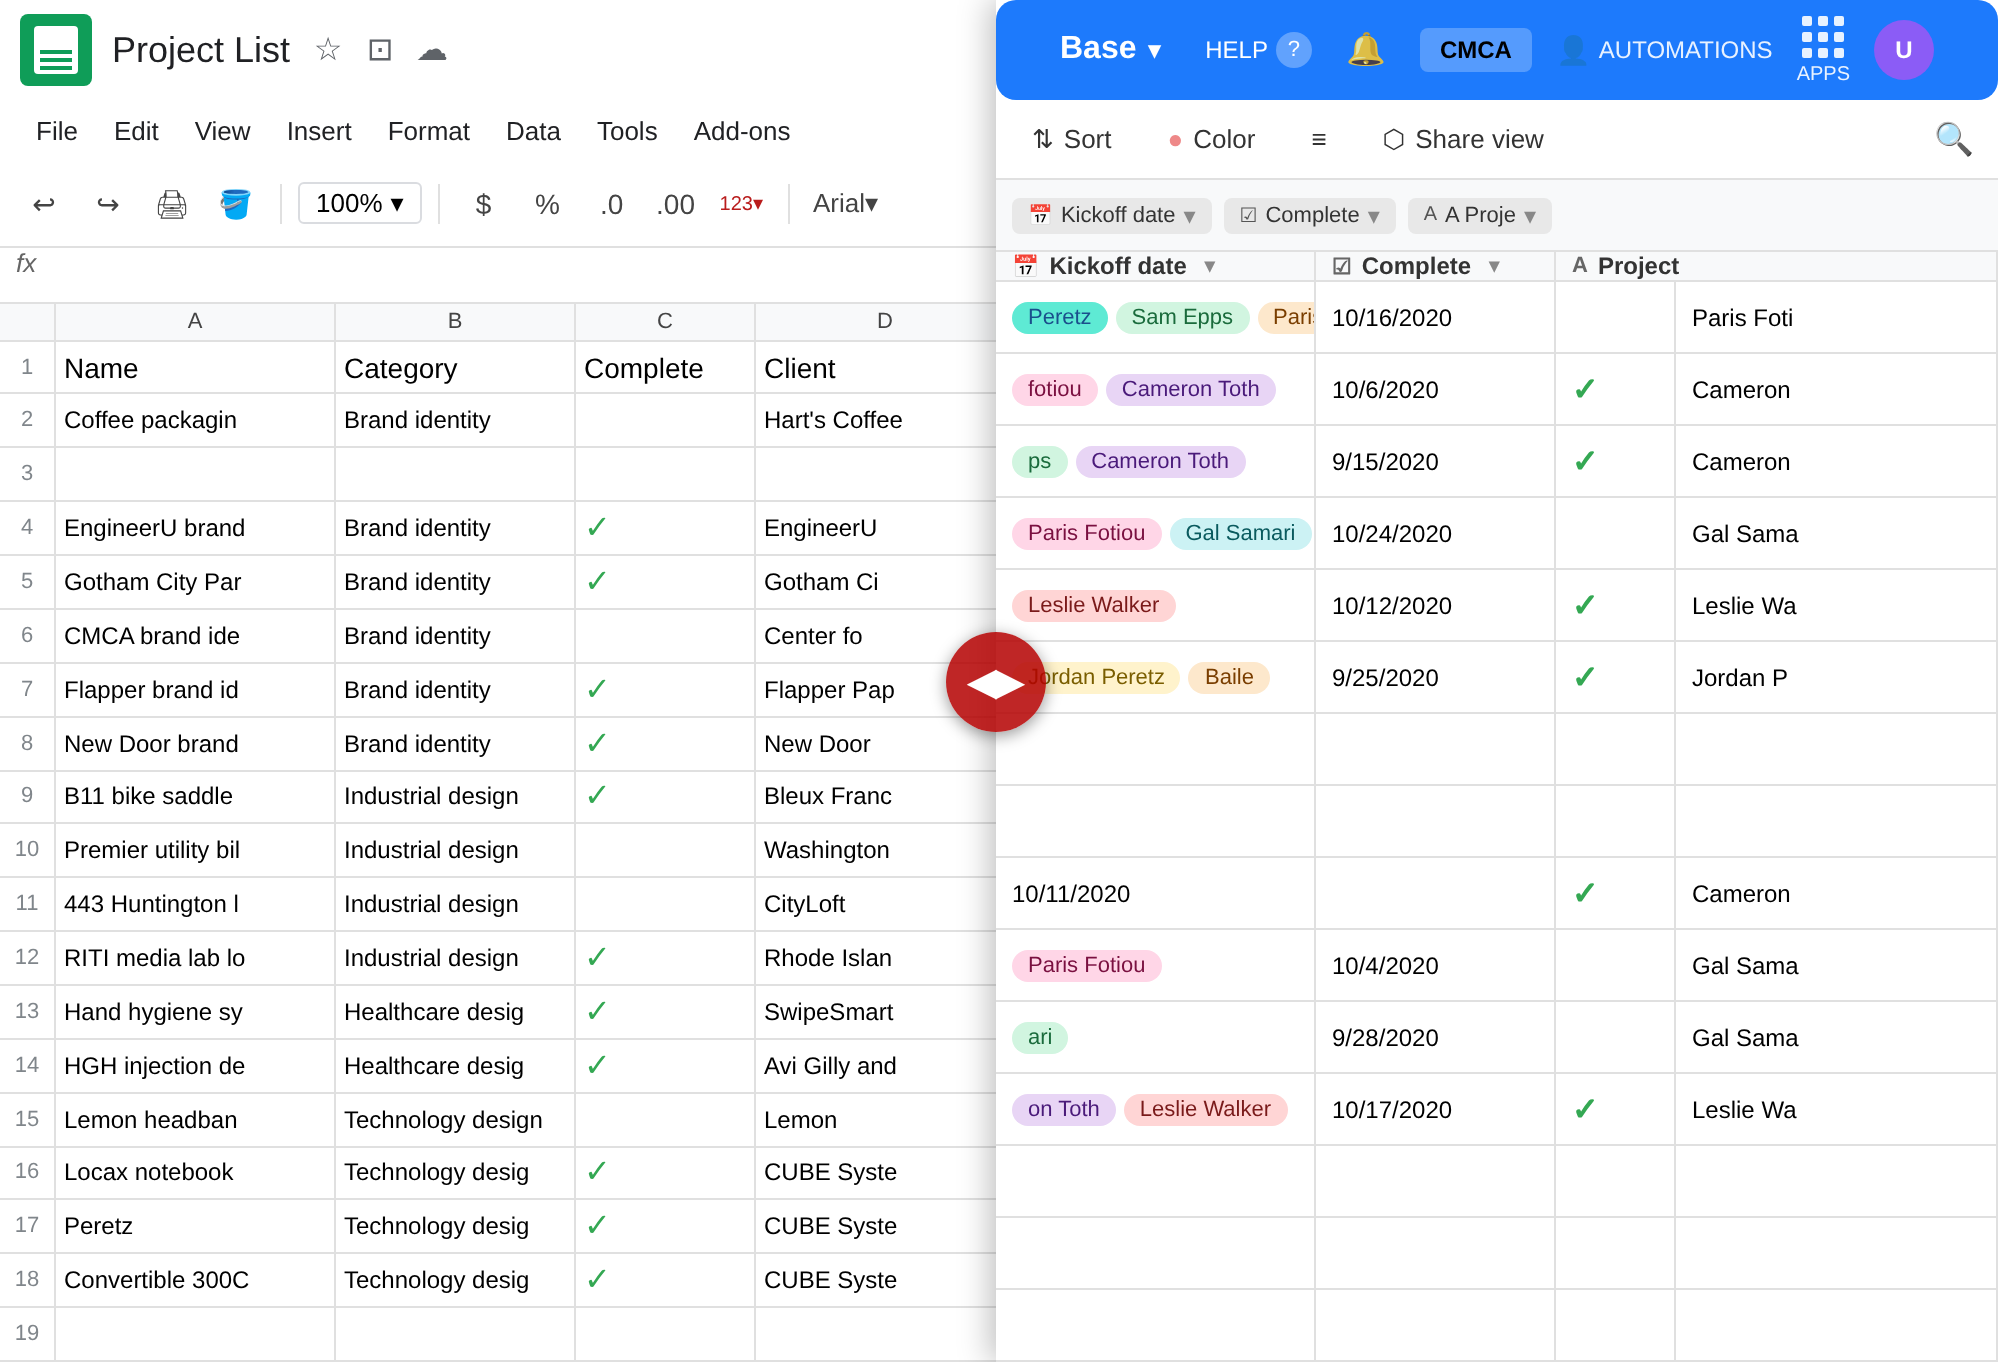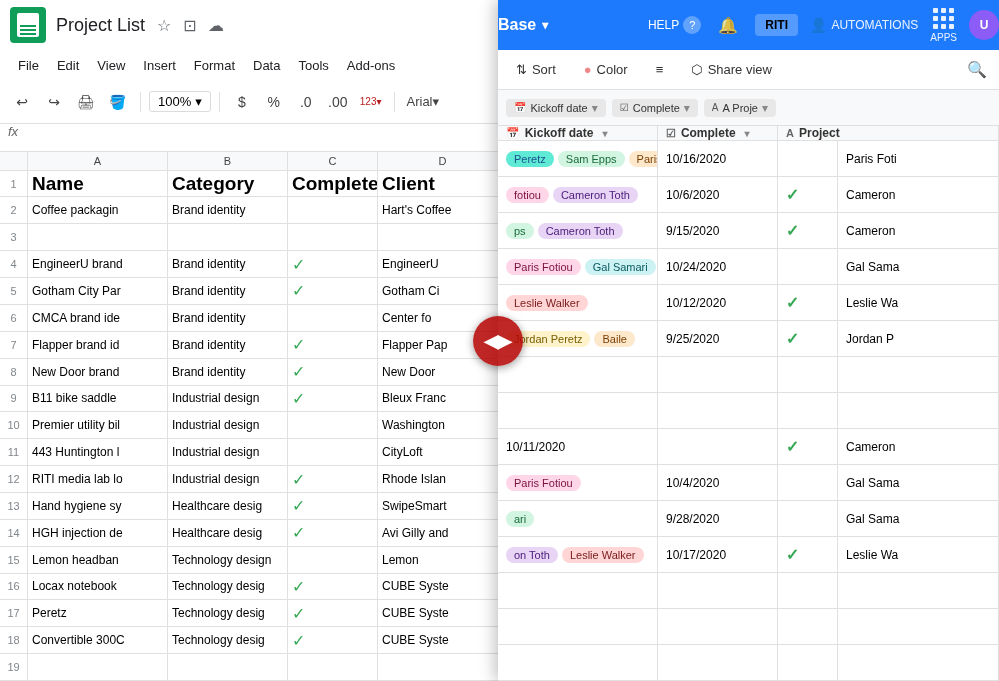--- a/index.html
+++ b/index.html
@@ -222,22 +222,22 @@
       border-right: 1px solid #e0e0e0;
       padding: 0 4px;
       display: flex;
       align-items: center;
       font-size: 12px;
       overflow: hidden;
       white-space: nowrap;
     }
 
     .header-row .grid-cell {
-      font-weight: 700;
-      font-size: 19px;
+      font-weight: 400;
+      font-size: 14px;
     }
 
     .cell-checked {
       color: #34a853;
       font-size: 16px;
     }
 
     
     .airtable-container {
       position: absolute;
@@ -249,22 +249,23 @@
       display: flex;
       flex-direction: column;
       box-shadow: -3px 0 15px rgba(0,0,0,0.25);
     }
 
     .airtable-header {
       background: #1d7afc;
       height: 50px;
       display: flex;
       align-items: center;
-      padding: 0 0;
+      padding: 0 32px;
       gap: 8px;
+      border-radius: 10px;
     }
 
     .airtable-base-name {
       color: #fff;
       font-size: 16px;
       font-weight: 600;
       display: flex;
       align-items: center;
       gap: 6px;
     }
@@ -751,21 +752,21 @@
       <span>Base</span>
       <span style="font-size:12px;">▾</span>
     </div>
     <div class="airtable-header-right">
       <div class="airtable-header-btn">
         <span>HELP</span>
         <span style="background:rgba(255,255,255,0.3);border-radius:50%;width:18px;height:18px;display:inline-flex;align-items:center;justify-content:center;font-size:11px;">?</span>
       </div>
       <div class="at-icon-btn">🔔</div>
       <div class="share-btn">
-        <span>RITI</span>
+        <span>CMCA</span>
       </div>
       <div class="auto-btn">
         <span class="person-icon">👤</span>
         <span>AUTOMATIONS</span>
       </div>
       <div class="at-apps-container">
         <div class="at-apps-grid">
           <div class="at-apps-dot"></div>
           <div class="at-apps-dot"></div>
           <div class="at-apps-dot"></div>

